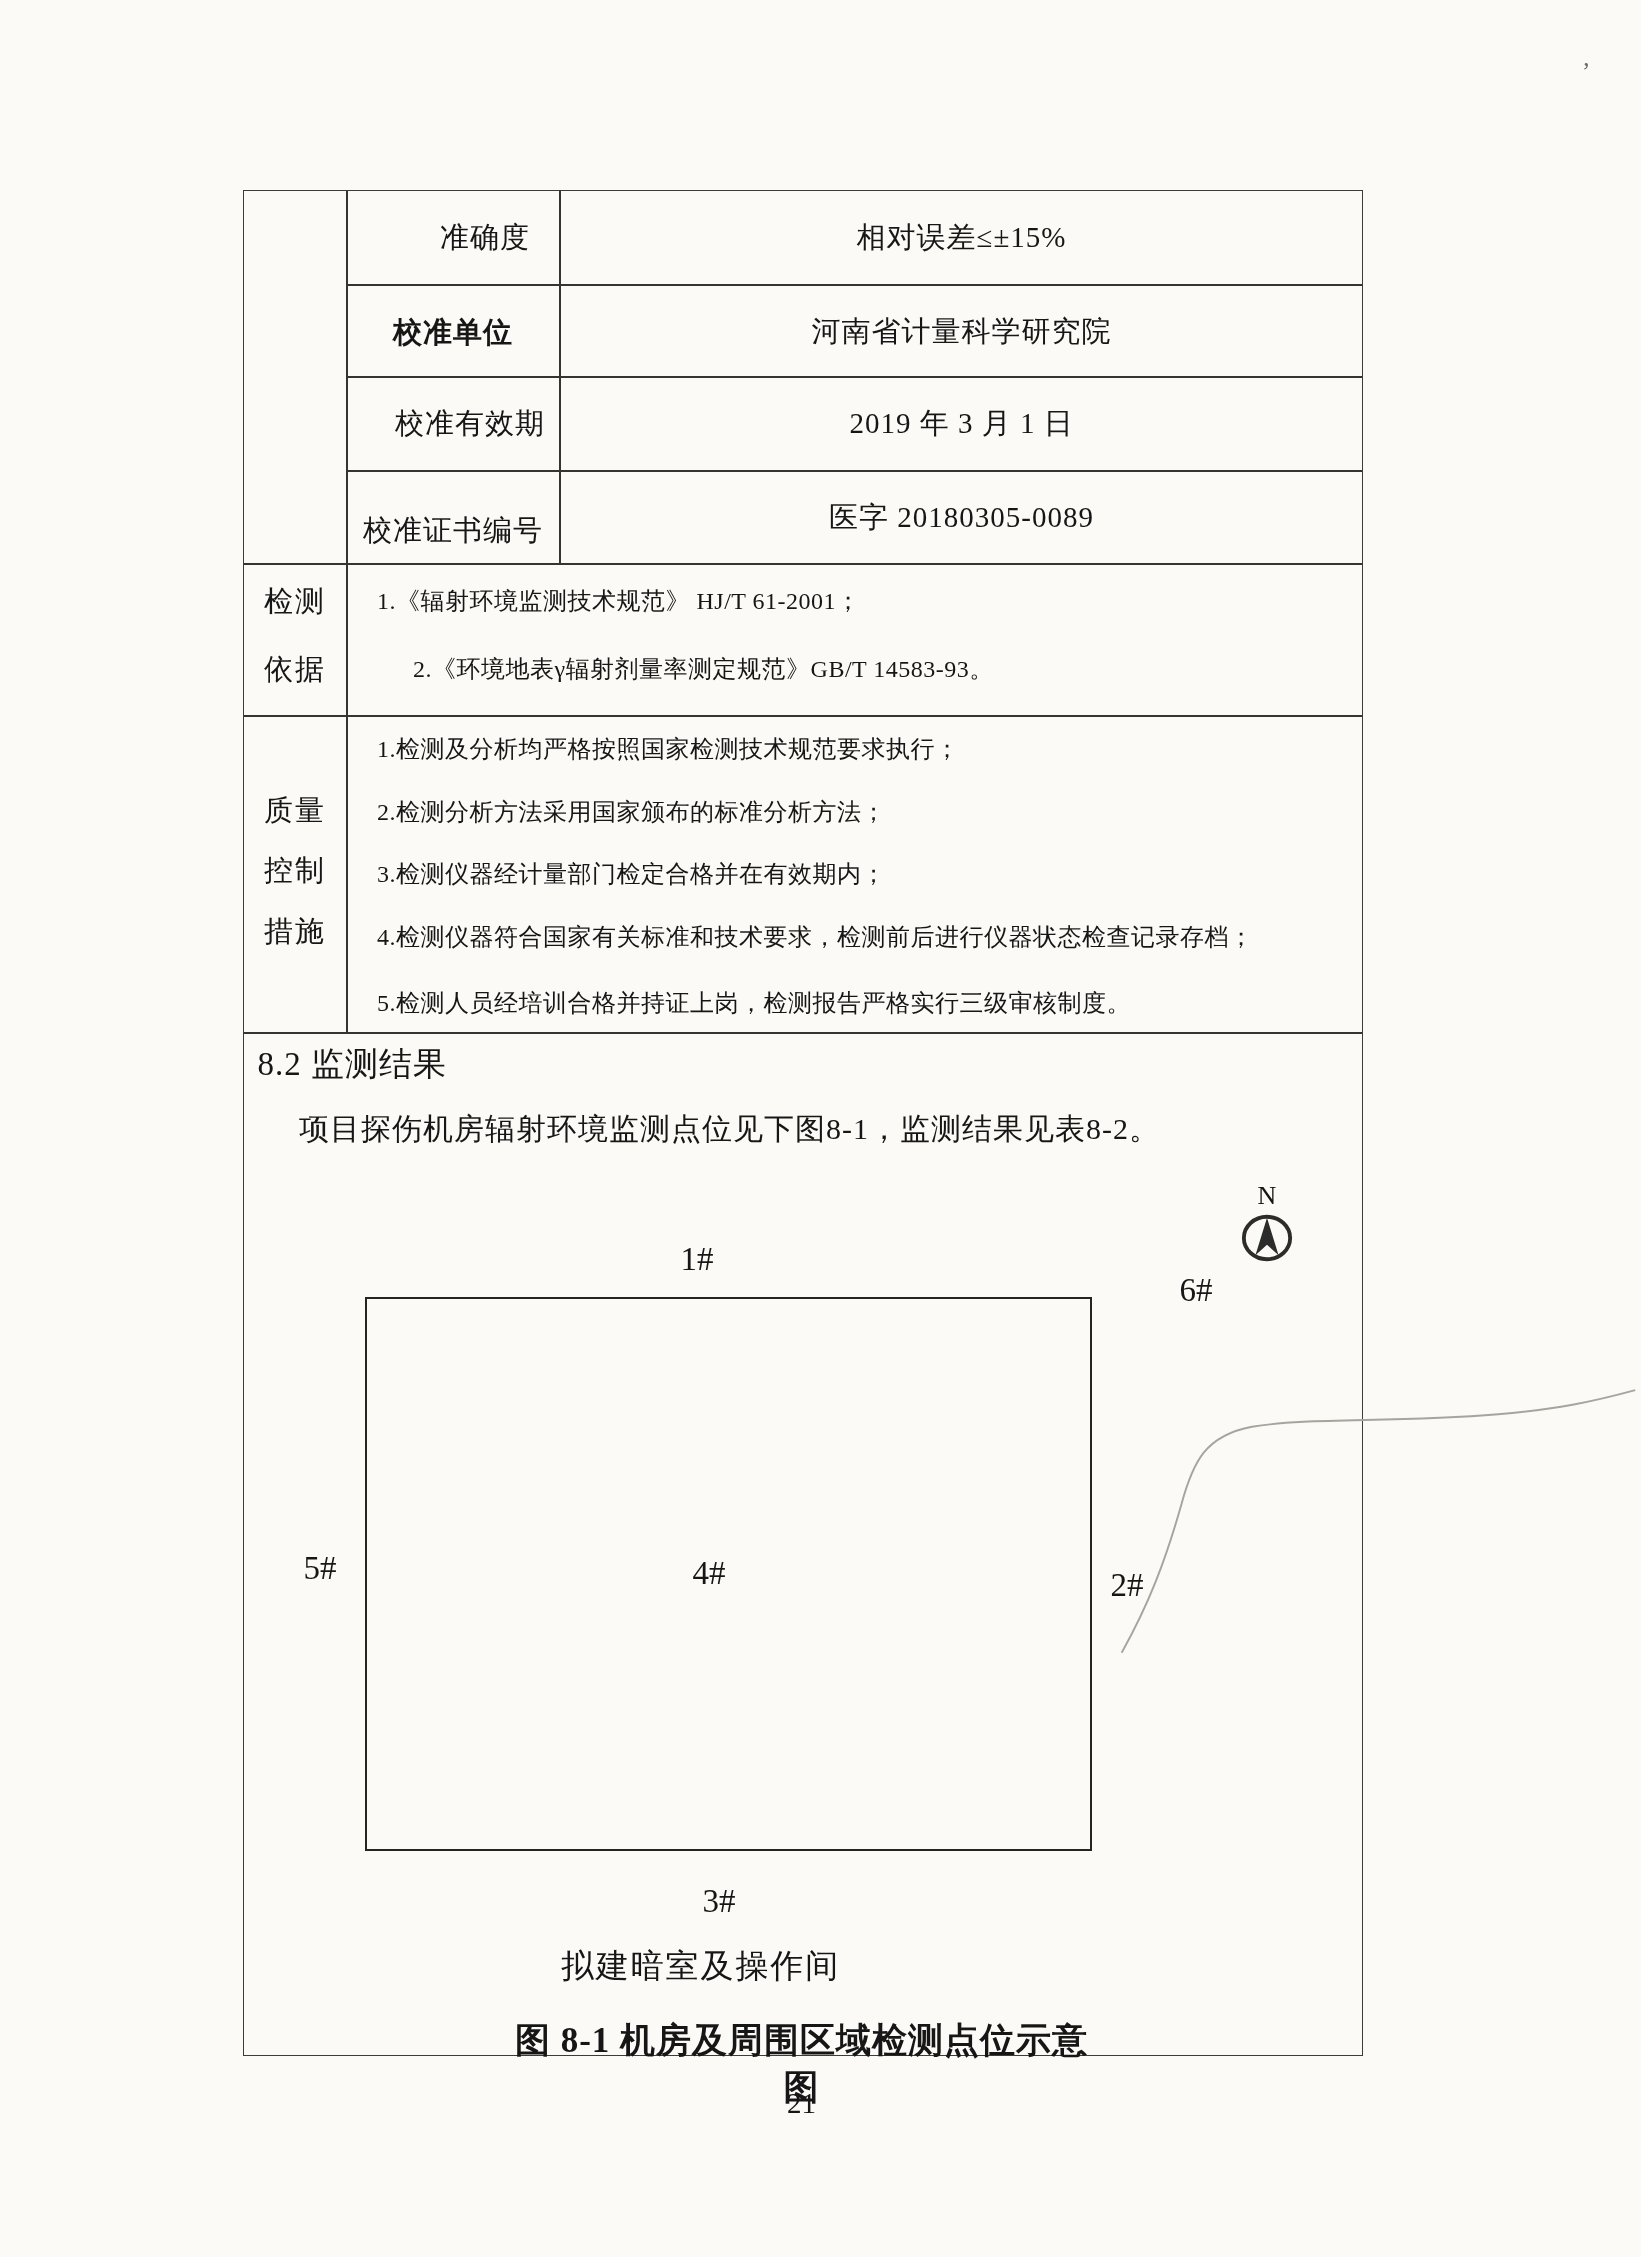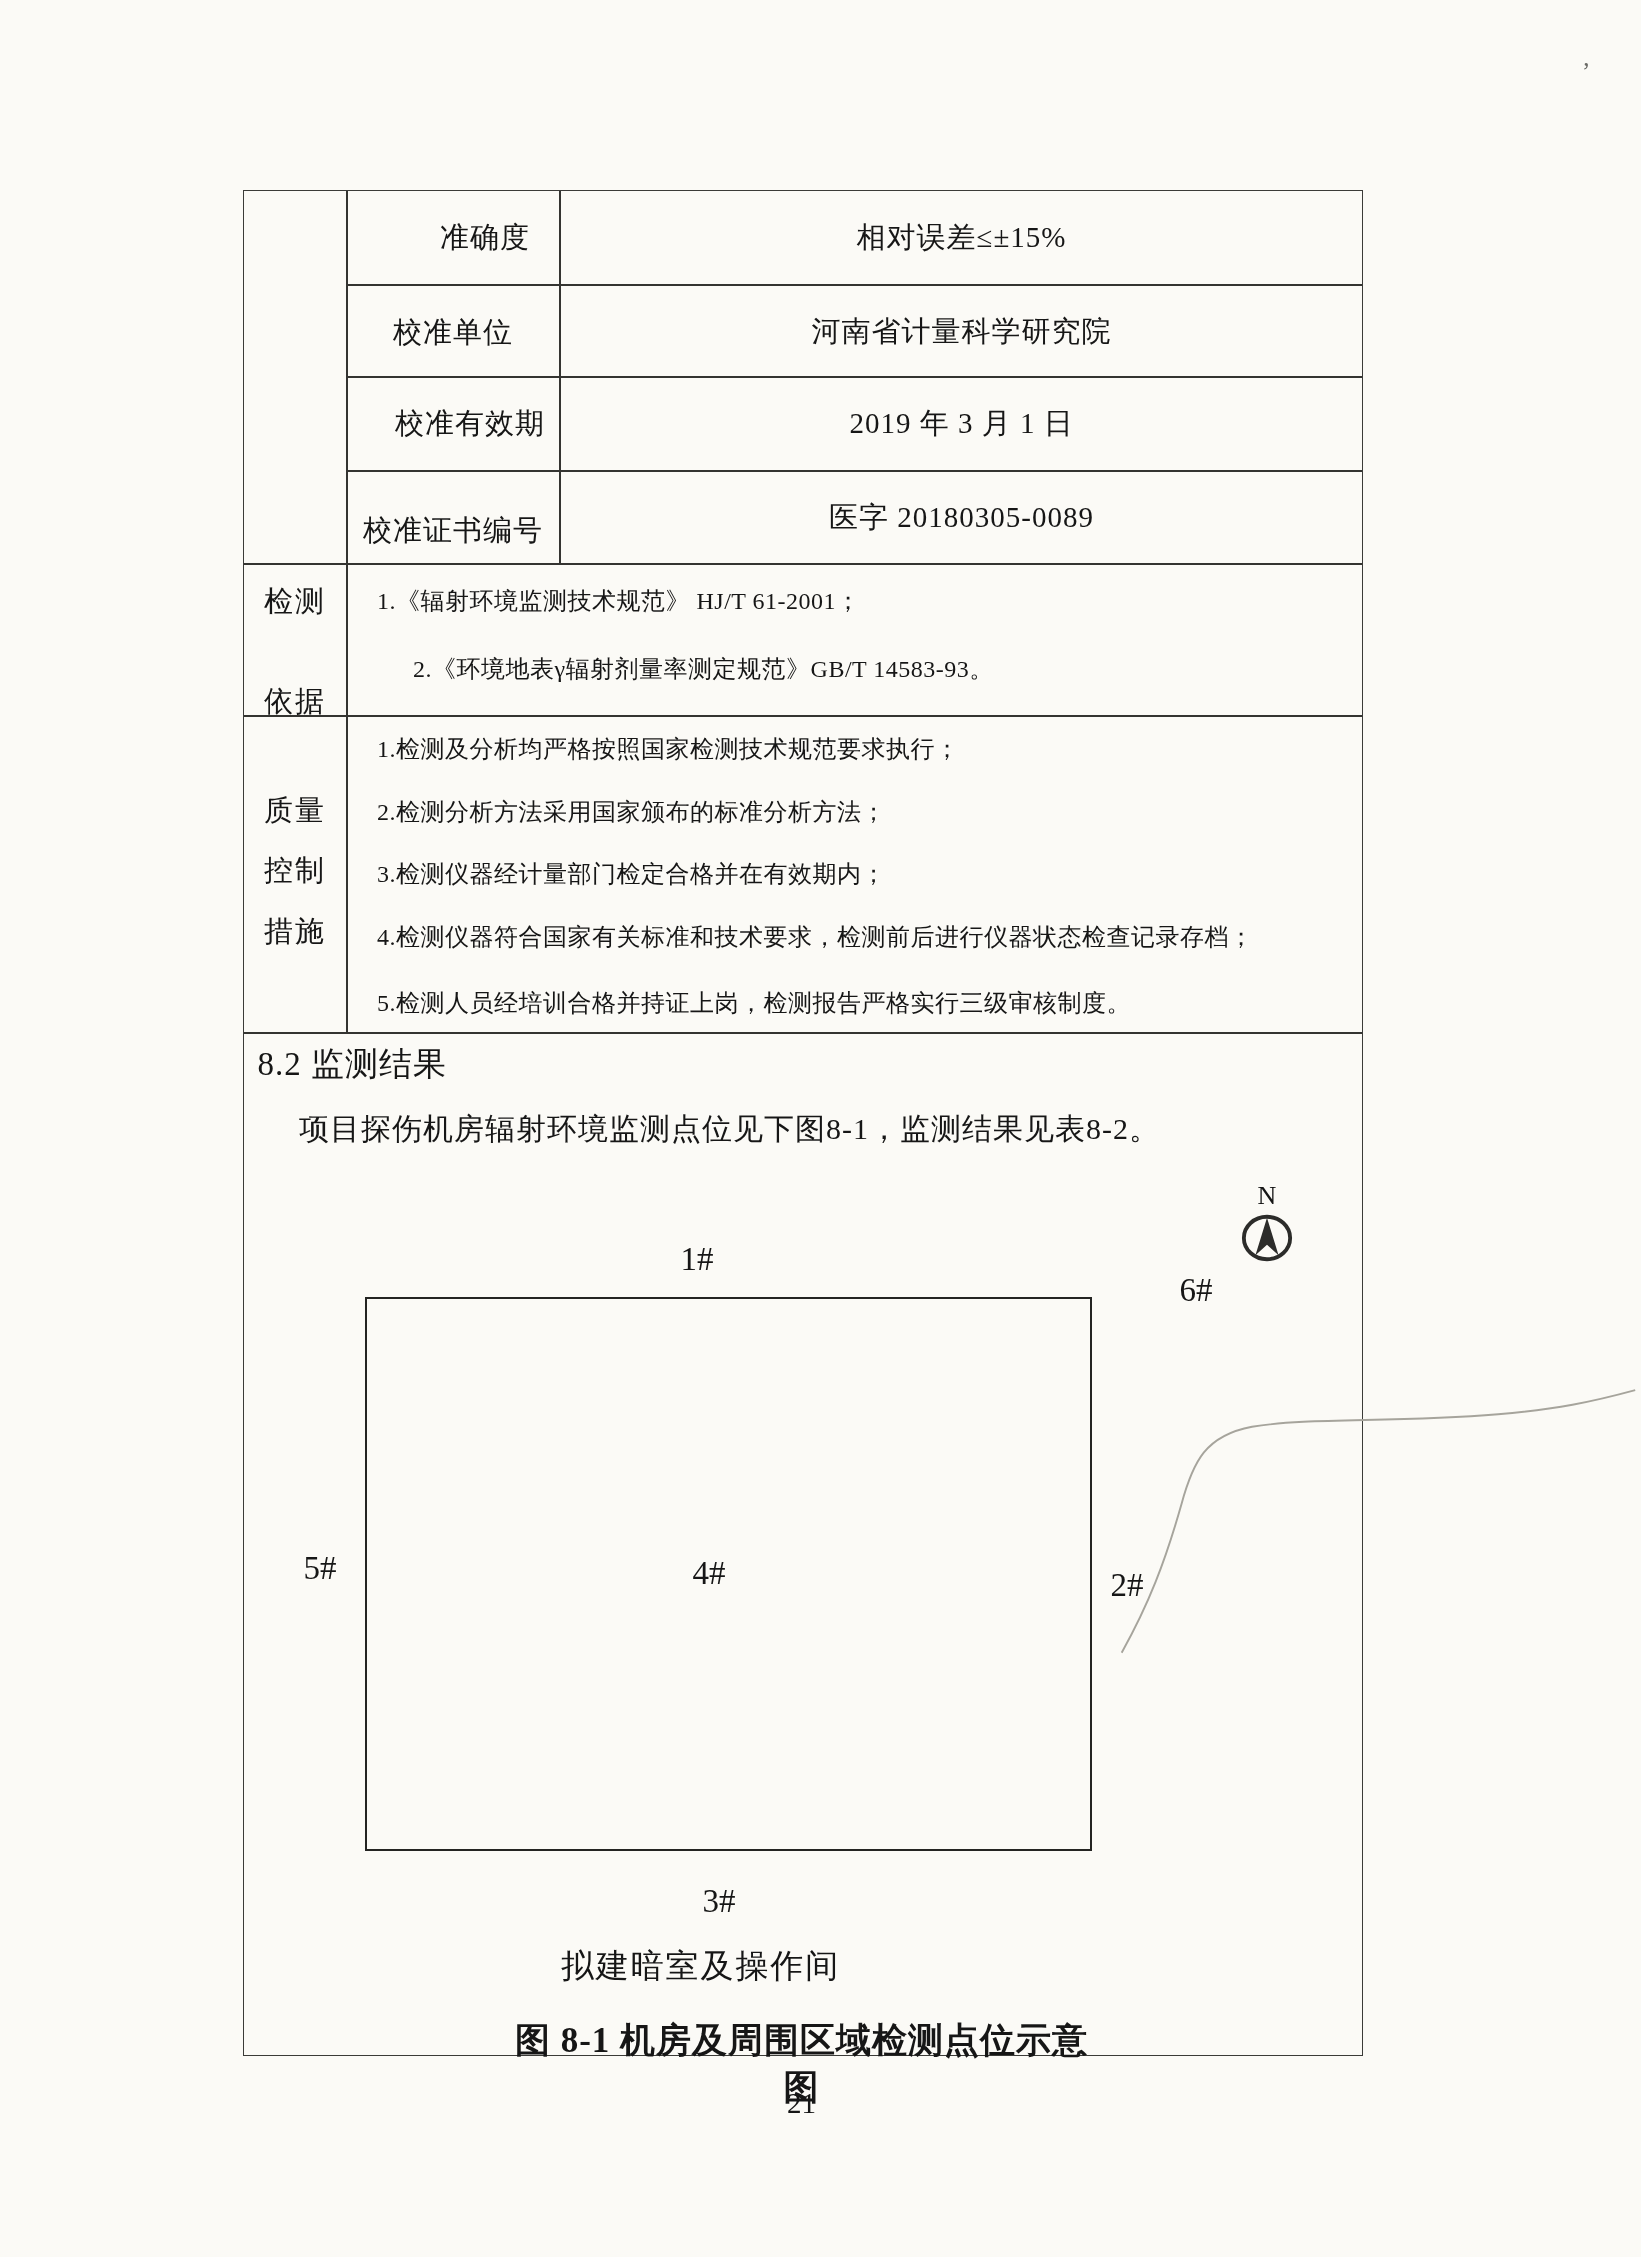--- a/index.html
+++ b/index.html
@@ -74,21 +74,21 @@
     <div class="ln" style="left:102px;top:93px;width:1016px;height:1.9px;"></div>
     <div class="ln" style="left:102px;top:185px;width:1016px;height:1.9px;"></div>
     <div class="ln" style="left:102px;top:279px;width:1016px;height:1.9px;"></div>
     <div class="ln" style="left:0;top:372px;width:1118px;height:1.9px;"></div>
     <div class="ln" style="left:0;top:524px;width:1118px;height:1.9px;"></div>
     <div class="ln" style="left:0;top:841px;width:1118px;height:1.9px;"></div>
 
     <div class="cell" style="left:104px;top:0;width:210px;height:93px;padding-left:32px;">
         <span>准确度</span>
       </div>
-    <div class="cell" style="left:104px;top:95px;width:210px;height:93px;">
+    <div class="cell" style="left:104px;top:95px;width:210px;height:93px;font-weight:bold;">
         <span>校准单位</span>
       </div>
     <div class="cell" style="left:104px;top:187px;width:244px;height:92px;">
         <span>校准有效期</span>
       </div>
     <div class="cell" style="left:104px;top:281px;width:210px;height:117px;">
         <span>校准证书编号</span>
       </div>
 
     <div class="cell value" style="left:317px;top:0;width:801px;height:93px;">
@@ -98,21 +98,21 @@
         <span>河南省计量科学研究院</span>
       </div>
     <div class="cell value" style="left:317px;top:187px;width:801px;height:92px;">
         <span>2019 年 3 月 1 日</span>
       </div>
     <div class="cell value" style="left:317px;top:281px;width:801px;height:91px;">
         <span>医字 20180305-0089</span>
       </div>
 
     <div class="stub" style="top:390px;">检测</div>
-    <div class="stub" style="top:458px;margin-top:32px;">依据</div>
+    <div class="stub" style="top:458px;">依据</div>
     <div class="item" style="top:390px;">1.《辐射环境监测技术规范》 HJ/T 61-2001；</div>
     <div class="item" style="top:458px;margin-left:36px;">2.《环境地表γ辐射剂量率测定规范》GB/T 14583-93。</div>
 
     <div class="stub" style="top:599px;">质量</div>
     <div class="stub" style="top:659px;">控制</div>
     <div class="stub" style="top:720px;">措施</div>
     <div class="item" style="top:538px;">1.检测及分析均严格按照国家检测技术规范要求执行；</div>
     <div class="item" style="top:601px;">2.检测分析方法采用国家颁布的标准分析方法；</div>
     <div class="item" style="top:663px;">3.检测仪器经计量部门检定合格并在有效期内；</div>
     <div class="item" style="top:726px;">4.检测仪器符合国家有关标准和技术要求，检测前后进行仪器状态检查记录存档；</div>

